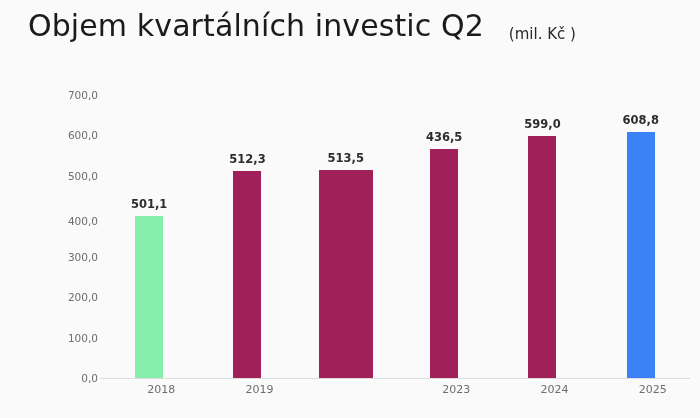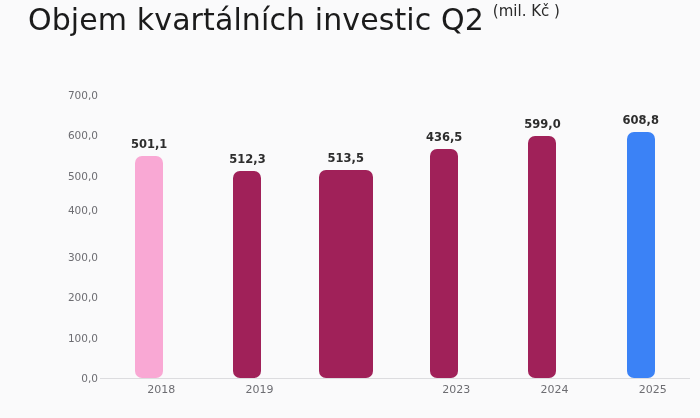--- a/index.html
+++ b/index.html
@@ -18,24 +18,25 @@
     width: 700px;
     height: 418px;
     background: #fafafb;
     box-sizing: border-box;
   }
 
   
   .title-block {
     position: absolute;
     left: 28px;
-    top: 2px;
+    top: 8px;
     display: flex;
-    align-items: flex-start;
+    align-items: flex-end;
     white-space: nowrap;
+    gap: 16px;
   }
   .chart-title {
     font-size: 30px;
     font-weight: 400;
     color: #1b1b1b;
     letter-spacing: 0.1px;
     font-family: "DejaVu Sans", sans-serif;
   }
   .chart-subtitle {
     font-size: 15px;
@@ -94,21 +95,20 @@
     width: 98.33px;
     height: 283px;
   }
   .bar {
     position: absolute;
     bottom: 0;
     left: 50%;
     transform: translateX(-50%);
     width: 28px;
     background: #a02159;
-    border-radius: 7px;
   }
   .bar-value {
     position: absolute;
     bottom: 100%;
     left: 50%;
     transform: translateX(-50%);
     margin-bottom: 5px;
     font-size: 11.5px;
     font-weight: bold;
     color: #2d2d2d;
@@ -144,31 +144,31 @@
     <span class="chart-subtitle">(mil. Kč )</span>
   </div>
 
   <div class="plot-area">
 
     <div class="y-axis-labels" id="y-axis-labels">
         <div class="y-tick" style="top: 283px;">0,0</div>
         <div class="y-tick" style="top: 242.571px;">100,0</div>
         <div class="y-tick" style="top: 202.143px;">200,0</div>
         <div class="y-tick" style="top: 161.714px;">300,0</div>
-        <div class="y-tick" style="top: 115px;">400,0</div>
+        <div class="y-tick" style="top: 126px;">400,0</div>
         <div class="y-tick" style="top: 80.8571px;">500,0</div>
         <div class="y-tick" style="top: 40.4286px;">600,0</div>
         <div class="y-tick" style="top: 0px;">700,0</div>
       </div>
 
     <div class="axis-line"></div>
 
     <div class="bars-layer" id="bars-layer">
         <div class="bar-slot" style="left: 0px; width: 98.3333px;">
-          <div class="bar" style="height: 222px; background: #f9a8d4;">
+          <div class="bar" style="height: 162px; background: #86efac;">
             <div class="bar-value" style="color: rgb(45, 45, 45);">501,1</div>
           </div>
         </div>
         <div class="bar-slot" style="left: 98.3333px; width: 98.3333px;">
           <div class="bar" style="height: 207.116px; background: rgb(160, 33, 89);">
             <div class="bar-value" style="color: rgb(45, 45, 45);">512,3</div>
           </div>
         </div>
         <div class="bar-slot" style="left: 196.667px; width: 98.3333px;">
           <div class="bar" style="height: 207.601px; background: rgb(160, 33, 89); padding-left: 26px;">

